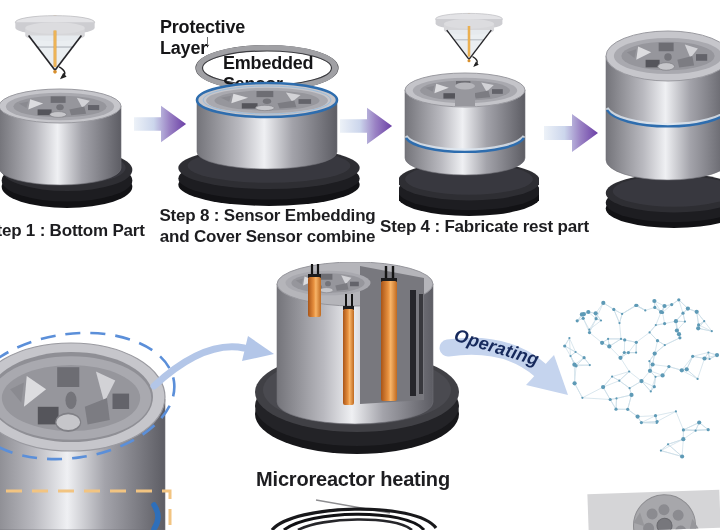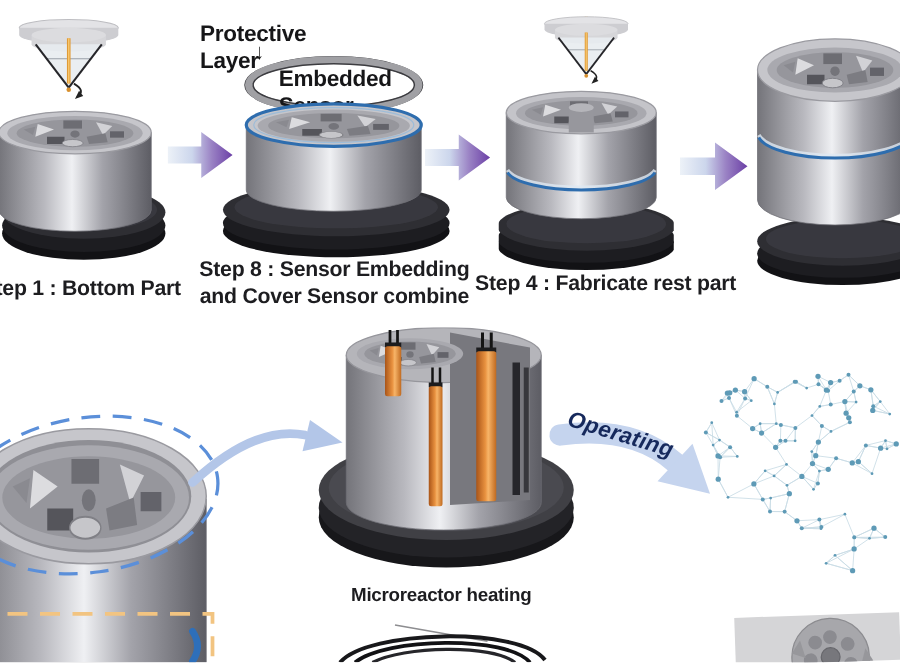--- a/index.html
+++ b/index.html
@@ -183,21 +183,21 @@
     <rect x="56" y="15" width="13" height="40" rx="2" fill="url(#gradRod)"></rect>
     <line x1="94" y1="32" x2="94" y2="46" stroke="#141414" stroke-width="2"></line>
     <line x1="100" y1="32" x2="100" y2="46" stroke="#141414" stroke-width="2"></line>
     <rect x="91" y="44" width="11" height="4" fill="#1c1c1e"></rect>
     <rect x="91" y="47" width="11" height="96" rx="2" fill="url(#gradRod)"></rect>
     <line x1="134" y1="4" x2="134" y2="18" stroke="#141414" stroke-width="2.4"></line>
     <line x1="141" y1="4" x2="141" y2="18" stroke="#141414" stroke-width="2.4"></line>
     <rect x="129" y="16" width="16" height="4" fill="#1c1c1e"></rect>
     <rect x="129" y="19" width="16" height="120" rx="2" fill="url(#gradRod)"></rect>
   </svg>
-  <div class="caption" style="left:243px;top:468px;width:220px;font-size:15px">Microreactor heating</div>
+  <div class="caption" style="left:243px;top:468px;width:220px;font-size:20px">Microreactor heating</div>
 
   <svg class="abs" style="left:436px;top:330px" width="156" height="84" viewBox="0 0 156 84">
     <path d="M12,18 Q70,10 104,40" fill="none" stroke="#c5d4ee" stroke-width="17" stroke-linecap="round"></path>
     <polygon points="132,65 90,55 118,25" fill="#c5d4ee"></polygon>
   </svg>
   <span id="operating-label">Operating</span>
 
   <svg class="abs" id="brainSvg" style="left:552px;top:272px" width="172" height="196" viewBox="0 0 172 196">
       <g stroke="#cadde6" stroke-width="0.7" fill="none">
         <line x1="56.1" y1="66.9" x2="50.1" y2="70.8"></line>

